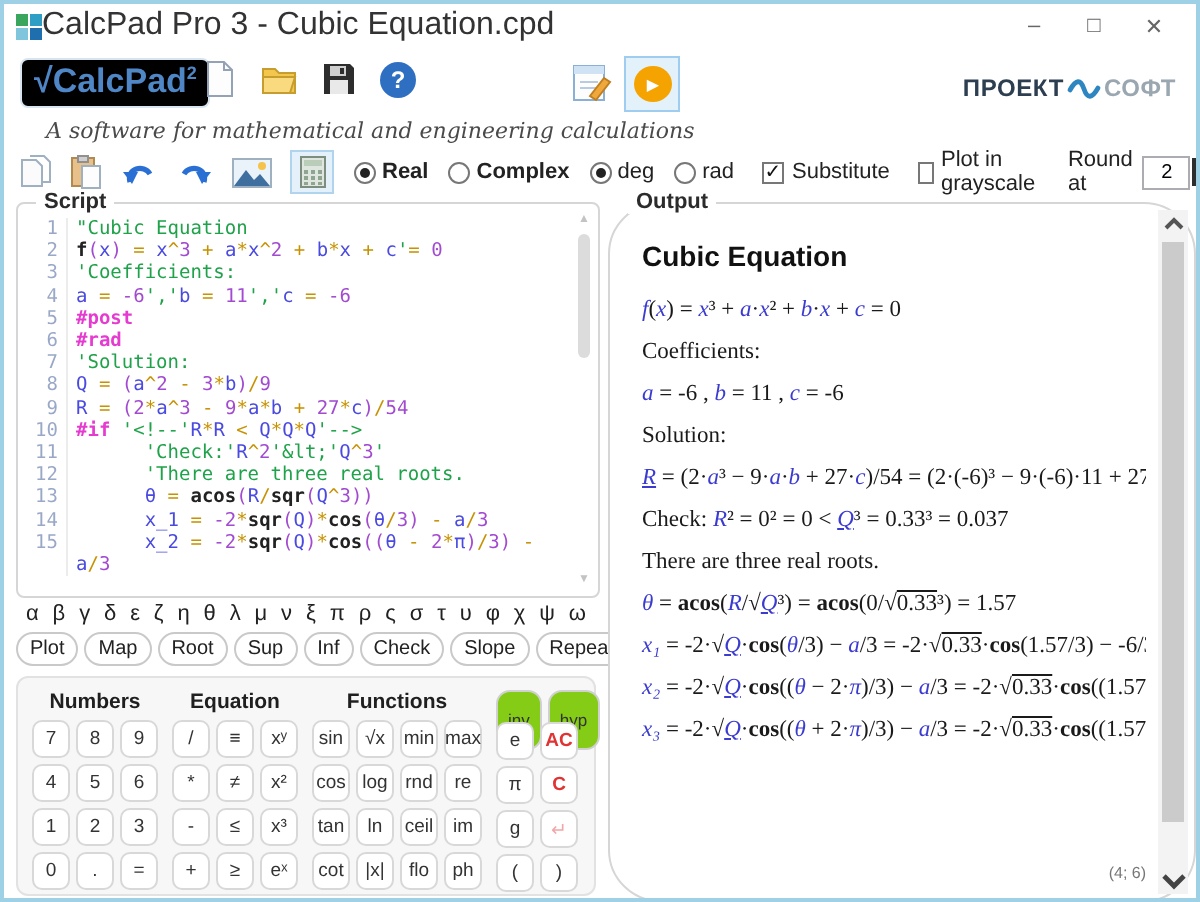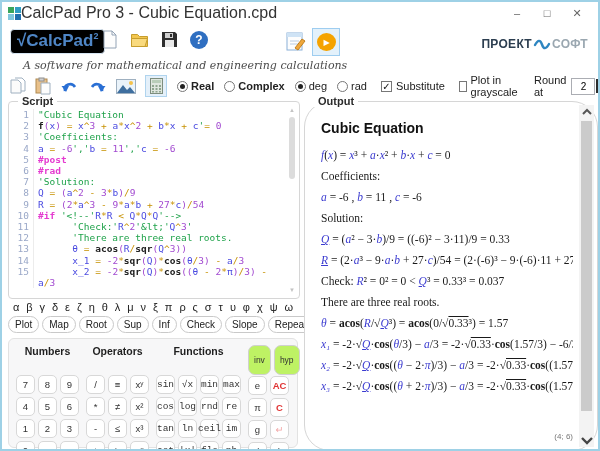--- a/index.html
+++ b/index.html
@@ -55,31 +55,31 @@
   .ed-scroll{position:absolute;right:3px;top:5px;bottom:5px;width:8px;}
   .ed-arrow{position:absolute;left:0;width:8px;font-size:6px;color:#c3c3c3;text-align:center;}
   .ed-thumb{position:absolute;left:1px;top:10px;width:6px;height:62px;background:#dcdcdc;border-radius:3px;}
   
   .greek{position:absolute;left:11px;top:299px;width:280px;display:flex;justify-content:space-between;font-size:11px;color:#222;}
   .greek div{cursor:default;}
   .pills{position:absolute;left:6px;top:314px;width:292px;display:flex;gap:3px;}
   .pill{border:1px solid #c9c9c9;border-radius:10px;padding:2px 6px;font-size:10px;background:#fff;color:#222;white-space:nowrap;}
   
   .keypad{position:absolute;left:6px;top:336px;width:290px;height:110px;box-sizing:border-box;background:#f7f7f8;border:1px solid #e2e2e2;border-radius:6px;padding:6px 7px;display:flex;gap:7px;}
-  .kgroup{display:flex;flex-direction:column;gap:18px;}
+  .kgroup{display:flex;flex-direction:column;gap:3px;}
   .khead{height:13px;font-size:10.5px;font-weight:bold;color:#1f1f1f;text-align:center;}
   .kgrid{display:grid;gap:3px;}
   .g3{grid-template-columns:repeat(3,19px);}
-  .g4{grid-template-columns:repeat(4,19px);font-family:Liberation Mono, monospace;}
+  .g4{grid-template-columns:repeat(4,19px);}
   .g2{grid-template-columns:repeat(2,19px);}
   .kbtn{height:17px;background:#fff;border:1px solid #d8d8d8;border-radius:5px;font-size:9.5px;display:flex;align-items:center;justify-content:center;color:#333;}
   .kbtn.red{color:#e03434;font-weight:bold;}
   .kbtn.pink{color:#f2a7a7;}
   .khead-btns{height:13px;display:flex;gap:3px;justify-content:flex-end;}
-  .mini{height:30px;box-sizing:border-box;padding:0 5px;border:1px solid #d0d0d0;border-radius:7px;font-size:8.5px;background:#bef264;color:#333;display:flex;align-items:center;}
+  .mini{height:30px;box-sizing:border-box;padding:0 5px;border:1px solid #d0d0d0;border-radius:7px;font-size:8.5px;background:#84cc16;color:#333;display:flex;align-items:center;}
   
   .out-content{position:absolute;left:12px;right:24px;top:8px;bottom:6px;overflow:hidden;font-family:"Liberation Serif",serif;font-size:11.5px;color:#1a1a1a;}
   .out-title{font-family:"Liberation Sans",sans-serif;font-weight:bold;font-size:14px;margin:10px 0 12px 4px;color:#111;}
   .oline{line-height:15px;margin:6px 0 6px 4px;}
   .out-content .v{color:#3b3bd0;font-style:italic;}
   .out-content .uv{color:#3b3bd0;font-style:italic;text-decoration:underline;}
   .out-content .b{font-weight:bold;}
   .out-content .ov{text-decoration:overline;text-align:right;}
   .o-scroll{position:absolute;right:3px;top:3px;bottom:3px;width:15px;background:#f3f3f3;}
   .o-arrow{position:absolute;left:0;width:15px;height:14px;display:flex;align-items:center;justify-content:center;}
@@ -352,21 +352,21 @@
           <div class="kbtn">6</div>
           <div class="kbtn">1</div>
           <div class="kbtn">2</div>
           <div class="kbtn">3</div>
           <div class="kbtn">0</div>
           <div class="kbtn">.</div>
           <div class="kbtn">=</div>
         </div>
     </div>
     <div class="kgroup">
-      <div class="khead">Operators</div>
+      <div class="khead">Equation</div>
       <div class="kgrid g3">
           <div class="kbtn">/</div>
           <div class="kbtn">≡</div>
           <div class="kbtn">xʸ</div>
           <div class="kbtn">*</div>
           <div class="kbtn">≠</div>
           <div class="kbtn">x²</div>
           <div class="kbtn">-</div>
           <div class="kbtn">≤</div>
           <div class="kbtn">x³</div>
@@ -416,21 +416,20 @@
 
   <div class="fieldset fs-output">
     <div class="legend">Output</div>
     <div class="out-content">
       <div class="out-title">Cubic Equation</div>
       <div>
           <div class="oline"><span class="segs"><span class="v">f</span><span>(</span><span class="v">x</span><span>) = </span><span class="v">x</span><span>³ + </span><span class="v">a</span><span>·</span><span class="v">x</span><span>² + </span><span class="v">b</span><span>·</span><span class="v">x</span><span> + </span><span class="v">c</span><span> = 0</span></span></div>
           <div class="oline"><span class="segs"><span>Coefficients:</span></span></div>
           <div class="oline"><span class="segs"><span class="v">a</span><span> = -6 , </span><span class="v">b</span><span> = 11 , </span><span class="v">c</span><span> = -6</span></span></div>
           <div class="oline"><span class="segs"><span>Solution:</span></span></div>
-          <div class="oline"><span class="segs"><span class="uv">Q</span><span> = (</span><span class="v">a</span><span>² − 3·</span><span class="v">b</span><span>)/9 = ((-6)² − 3·11)/9 = 0.33</span></span></div>
           <div class="oline"><span class="segs"><span class="uv">R</span><span> = (2·</span><span class="v">a</span><span>³ − 9·</span><span class="v">a</span><span>·</span><span class="v">b</span><span> + 27·</span><span class="v">c</span><span>)/54 = (2·(-6)³ − 9·(-6)·11 + 27·(-6))/54 = 0</span></span></div>
           <div class="oline"><span class="segs"><span>Check: </span><span class="v">R</span><span>² = 0² = 0 &lt; </span><span class="uv">Q</span><span>³ = 0.33³ = 0.037</span></span></div>
           <div class="oline"><span class="segs"><span>There are three real roots.</span></span></div>
           <div class="oline"><span class="segs"><span class="v">θ</span><span> = </span><span class="b">acos</span><span>(</span><span class="v">R</span><span>/√</span><span class="uv">Q</span><span>³) = </span><span class="b">acos</span><span>(0/√</span><span class="ov">0.33</span><span>³) = 1.57</span></span></div>
           <div class="oline"><span class="segs"><span class="v">x₁</span><span> = -2·√</span><span class="uv">Q</span><span>·</span><span class="b">cos</span><span>(</span><span class="v">θ</span><span>/3) − </span><span class="v">a</span><span>/3 = -2·√</span><span class="ov">0.33</span><span>·</span><span class="b">cos</span><span>(1.57/3) − -6/3 = 1</span></span></div>
           <div class="oline"><span class="segs"><span class="v">x₂</span><span> = -2·√</span><span class="uv">Q</span><span>·</span><span class="b">cos</span><span>((</span><span class="v">θ</span><span> − 2·</span><span class="v">π</span><span>)/3) − </span><span class="v">a</span><span>/3 = -2·√</span><span class="ov">0.33</span><span>·</span><span class="b">cos</span><span>((1.57 − 2·3.14)/3) − -6/3 = 2</span></span></div>
           <div class="oline"><span class="segs"><span class="v">x₃</span><span> = -2·√</span><span class="uv">Q</span><span>·</span><span class="b">cos</span><span>((</span><span class="v">θ</span><span> + 2·</span><span class="v">π</span><span>)/3) − </span><span class="v">a</span><span>/3 = -2·√</span><span class="ov">0.33</span><span>·</span><span class="b">cos</span><span>((1.57 + 2·3.14)/3) − -6/3 = 3</span></span></div>
         </div>
     </div>
     <div class="status">(4; 6)</div>

